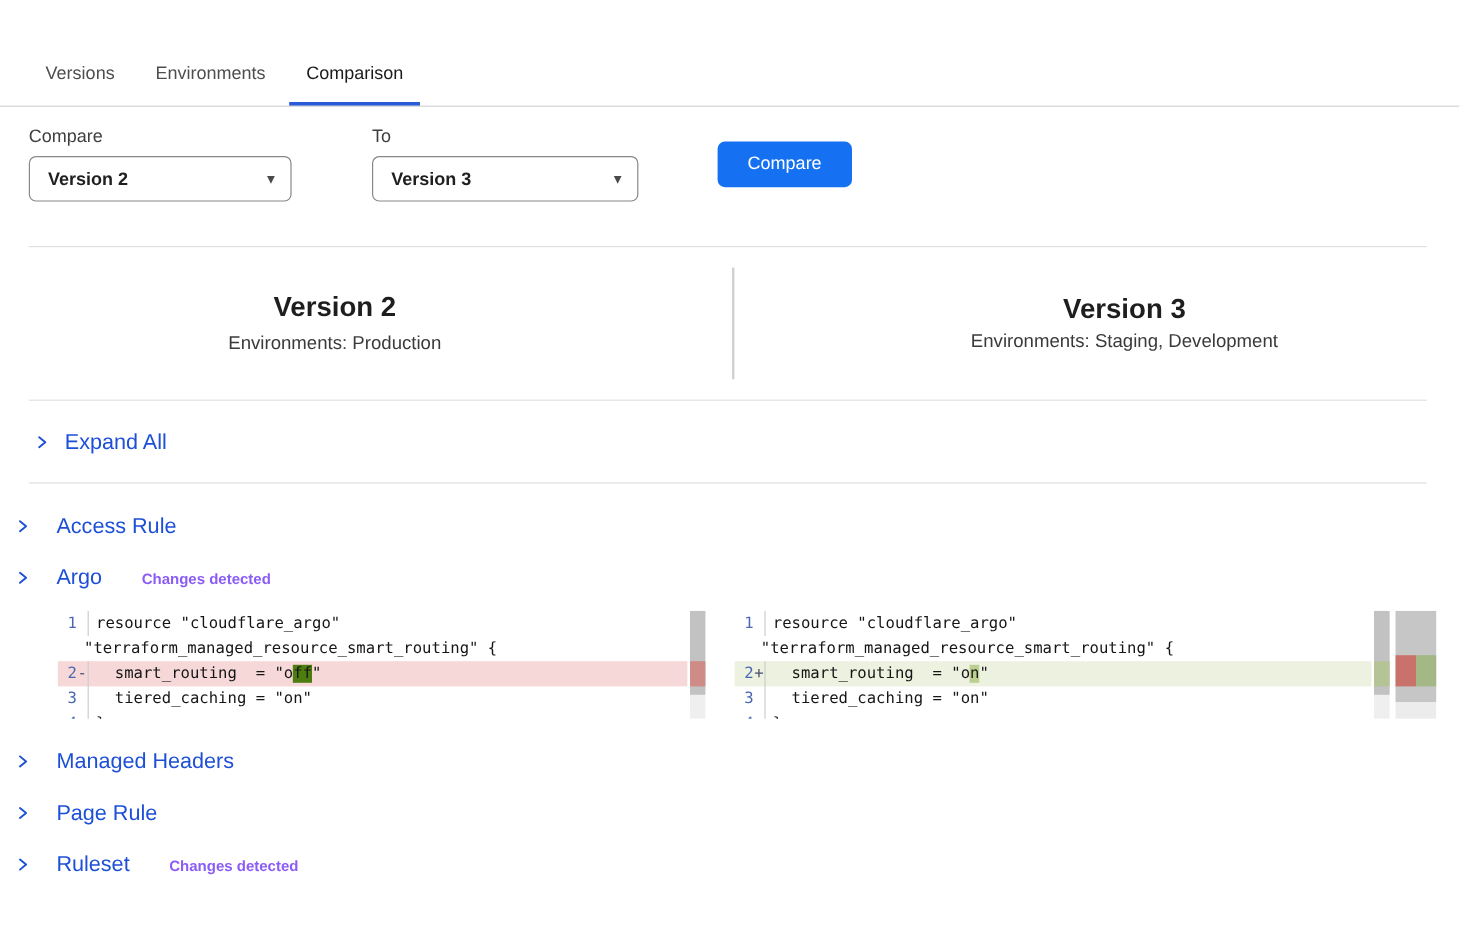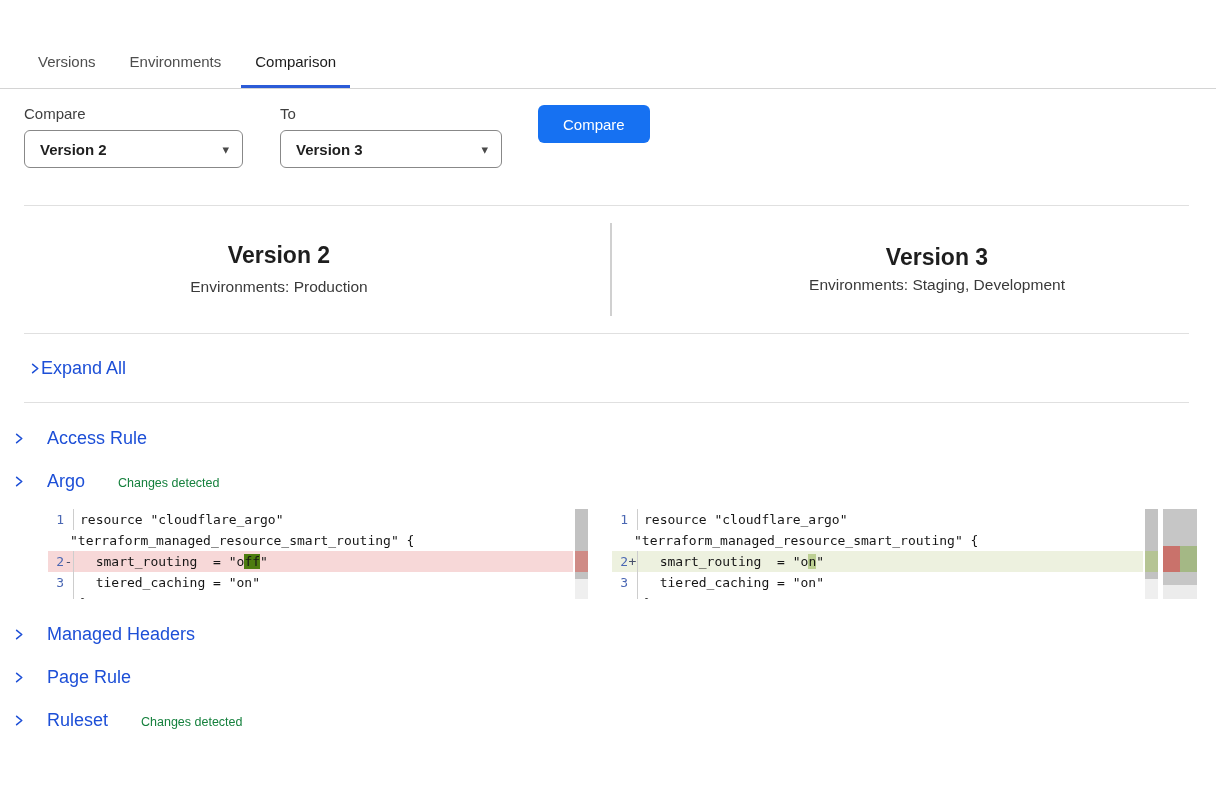--- a/index.html
+++ b/index.html
@@ -5,21 +5,21 @@
   html,body{margin:0;padding:0;background:#fff;}
   body{width:1224px;height:788px;overflow:hidden;font-family:"Liberation Sans","DejaVu Sans",sans-serif;-webkit-font-smoothing:antialiased;color:#1e1e1e;}
   .page{width:1216px;height:788px;position:relative;background:#fff;margin-top:34px;}
 
   
   .tabbar{height:55px;display:flex;align-items:stretch;padding-left:24px;gap:6px;border-bottom:1px solid #d4d4d4;box-sizing:border-box;}
   .tab{display:flex;align-items:center;padding:0 14px;font-size:15px;color:#4e4e4e;border-top:3px solid transparent;border-bottom:3px solid transparent;cursor:pointer;}
   .tab.active{color:#1b1b1b;border-bottom-color:#2b5bd7;}
 
   
-  .form{display:flex;align-items:flex-start;padding:16px 24px 0 24px;}
+  .form{display:flex;align-items:center;padding:16px 24px 0 24px;gap:30px;}
   .fgroup{display:flex;flex-direction:column;}
   .flabel{font-size:15px;color:#3f3f3f;margin-bottom:8px;}
   .select{box-sizing:border-box;height:38px;border:1px solid #888;border-radius:6px;display:flex;align-items:center;justify-content:space-between;padding:0 13px 0 15px;font-size:15px;font-weight:700;color:#1f1f1f;background:#fff;cursor:pointer;}
   .select .caret{font-size:13px;color:#4a4a4a;font-weight:400;}
   .sel-compare{width:219px;}
   .sel-to{width:222px;margin-left:37px;}
   .btn{height:38px;margin-left:36px;background:#1671f2;color:#fff;border:none;border-radius:6px;padding:0 25px;font-size:15px;cursor:pointer;font-family:inherit;}
 
   .divider{border:none;border-top:1px solid #e0e0e0;margin:0 27px 0 24px;}
   .divider.top{margin-top:37px;}
@@ -27,25 +27,25 @@
   
   .vheaders{height:127px;display:flex;align-items:center;position:relative;}
   .vcol{flex:1;text-align:center;box-sizing:border-box;}
   .vcol.vleft{padding-right:55px;}
   .vcol.vright{padding-left:45px;}
   .vdivider{position:absolute;left:610px;top:17px;bottom:17px;width:2px;background:#d0d0d0;}
   .vtitle{font-size:23px;font-weight:600;color:#1e1e1e;line-height:1.25;}
   .vsub{font-size:15.5px;color:#3a3a3a;margin-top:6px;line-height:1.45;}
 
   
-  .expand-row{height:68px;display:flex;align-items:center;padding-left:28px;font-size:18px;color:#1d4fd7;cursor:pointer;}
+  .expand-row{height:68px;display:flex;align-items:center;padding-left:28px;gap:13px;font-size:18px;color:#1d4fd7;cursor:pointer;}
   .sections{padding-top:14px;}
   .section-row{height:43px;display:flex;align-items:center;padding-left:12px;gap:22px;font-size:18px;color:#1d4fd7;cursor:pointer;}
   .chev{display:flex;align-items:center;color:#1d4fd7;}
-  .badge{font-size:12.5px;color:#15803d;margin-left:11px;padding-top:3px;}
+  .badge{font-size:12.5px;color:#8b5cf6;margin-left:11px;padding-top:3px;font-weight:bold;}
 
   
   .diff{display:flex;gap:24px;margin:6px 0 14px 48px;font-family:"DejaVu Sans Mono","Liberation Mono",monospace;font-size:13px;line-height:21px;}
   .panel{height:90px;overflow:hidden;display:flex;}
   .panel.pleft{width:540px;}
   .panel.pright{width:585px;}
   .codecol{flex:1;overflow:hidden;}
   .dline{display:flex;height:21px;white-space:pre;color:#161616;}
   .ln{width:16px;flex:none;text-align:right;color:#4a67b3;}
   .sign{width:9px;flex:none;text-align:center;color:#47506b;}

